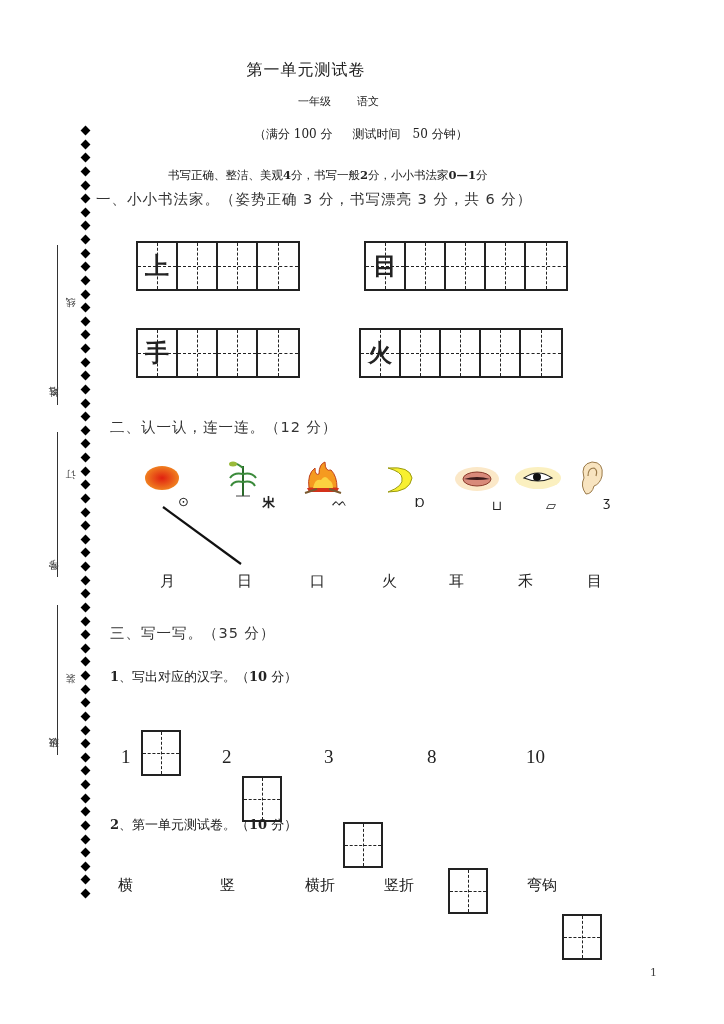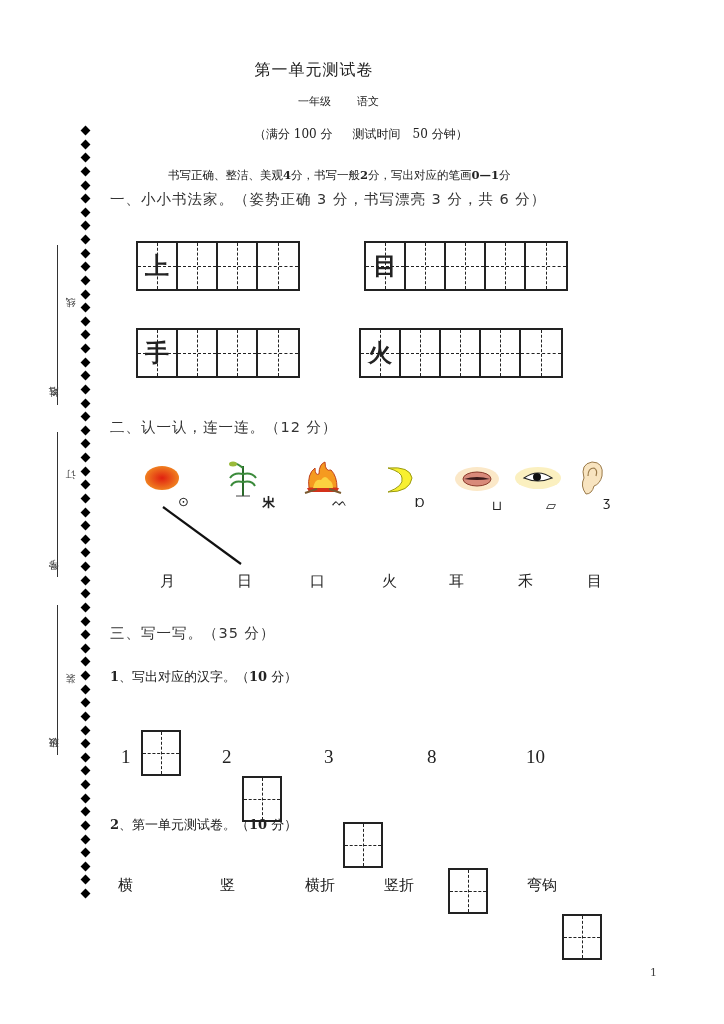--- a/index.html
+++ b/index.html
@@ -1,19 +1,19 @@
 <!DOCTYPE html>
 <html><head>
 <meta charset="utf-8">
 <style>
   html, body { margin:0; padding:0; background:#fff; }
   body { width:724px; height:1024px; position:relative; overflow:hidden;
          font-family:"DejaVu Serif", "Liberation Serif", serif; color:#222; }
   .abs { position:absolute; }
-  .title { left:12px; width:604px; top:60px; text-align:center; font-size:16px; letter-spacing:1px; }
+  .title { left:4px; width:604px; top:60px; text-align:center; font-size:16px; letter-spacing:1px; }
   .subtitle { left:298px; top:94px; font-size:11px; }
   .subtitle span { margin-right:26px; }
   .meta { left:254px; top:126px; font-size:12px; }
   .meta span { margin-right:20px; }
   .note { left:168px; top:168px; font-size:11.5px; }
   .note b { font-weight:bold; }
   .section { font-size:14.5px; letter-spacing:1px; font-family:"DejaVu Sans","Liberation Sans",sans-serif; color:#333; }
   .sub { font-size:13px; }
   .sub b { font-weight:bold; }
 
@@ -47,21 +47,21 @@
 <body>
 
 <div class="abs title">第一单元测试卷</div>
 <div class="abs subtitle">
   <span>一年级</span><span>语文</span>
 </div>
 <div class="abs meta">
   <span>（满分 100 分</span><span>测试时间　50 分钟）</span>
 </div>
 <div class="abs note">
-  <span>书写正确、整洁、美观</span><b>4</b><span>分，书写一般</span><b>2</b><span>分，写出对应的笔画</span><b>0—1</b><span>分</span>
+  <span>书写正确、整洁、美观</span><b>4</b><span>分，书写一般</span><b>2</b><span>分，小小书法家</span><b>0—1</b><span>分</span>
 </div>
 
 <div class="abs diamonds" id="diamonds">
     <div class="diamond"></div>
     <div class="diamond"></div>
     <div class="diamond"></div>
     <div class="diamond"></div>
     <div class="diamond"></div>
     <div class="diamond"></div>
     <div class="diamond"></div>
@@ -120,21 +120,21 @@
 <div class="abs bind-char" style="top:488px;">订</div>
 <div class="abs bind-char" style="top:692px;">装</div>
 
 <div class="abs vline" style="top:245px;height:160px;"></div>
 <div class="abs side-label" style="top:405px;">姓名</div>
 <div class="abs vline" style="top:432px;height:145px;"></div>
 <div class="abs side-label" style="top:578px;">学号</div>
 <div class="abs vline" style="top:605px;height:150px;"></div>
 <div class="abs side-label" style="top:756px;">班级</div>
 
-<div class="abs section" style="left:110px;top:190px;">一、小小书法家。（姿势正确 3 分，书写漂亮 3 分，共 6 分）</div>
+<div class="abs section" style="left:96px;top:190px;">一、小小书法家。（姿势正确 3 分，书写漂亮 3 分，共 6 分）</div>
 
 <div class="abs strip" style="left:136px;top:241px;">
   <div class="cell">
       <span class="ch">上</span>
     </div>
   <div class="cell"></div>
   <div class="cell"></div>
   <div class="cell"></div>
 </div>
 <div class="abs strip" style="left:364px;top:241px;">

